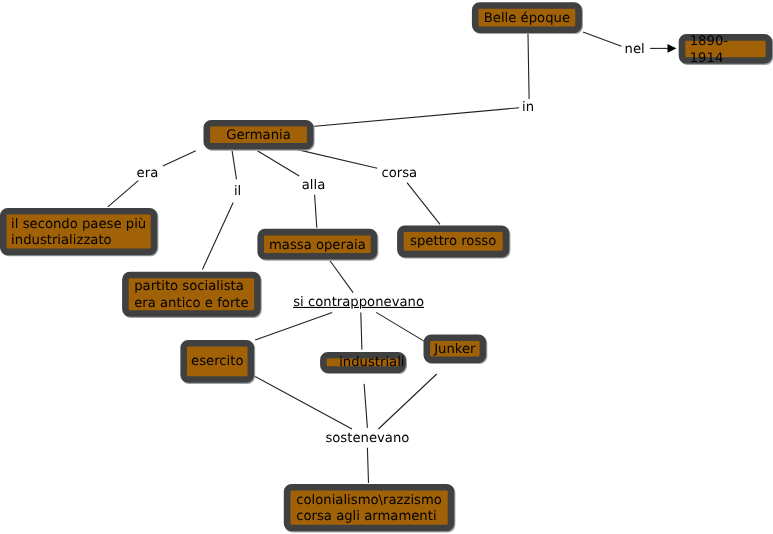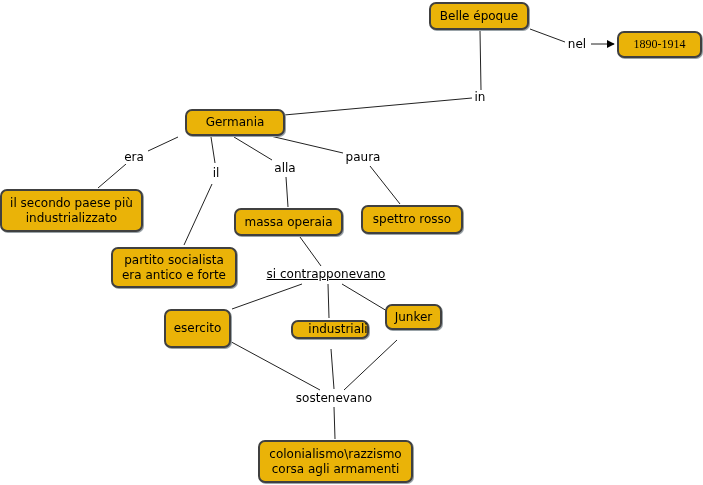--- a/index.html
+++ b/index.html
@@ -1,22 +1,22 @@
 <!DOCTYPE html>
 <html><head>
 <meta charset="utf-8">
 <style>
   html, body { margin:0; padding:0; background:#ffffff; }
   body { width:703px; height:485px; position:relative; overflow:hidden;
          font-family:"DejaVu Sans", sans-serif; font-size:12px; color:#000; }
   svg#links { position:absolute; left:0; top:0; width:703px; height:485px; }
-  .node { position:absolute; box-sizing:border-box; background:#eab308;
-          border:2px solid #404040; border-radius:7px;
+  .node { position:absolute; box-sizing:border-box; background:#a16207;
+          border:6px solid #404040; border-radius:7px;
           display:flex; align-items:center; justify-content:center;
-          text-align:center; line-height:15px; padding:0 4px;
+          text-align:left; line-height:15px; padding:0 4px;
           box-shadow:1px 1px 0 #9aa3a8; white-space:pre-line; }
   .lbl { position:absolute; background:#fff; line-height:14px; padding:0 1px;
          transform:translate(-50%,-50%); white-space:nowrap; }
 </style>
 </head>
 <body>
 
 <svg id="links">
   <defs>
     <marker id="arrow" viewBox="0 0 10 10" refX="9" refY="5" markerWidth="8" markerHeight="8" orient="auto">
@@ -51,34 +51,34 @@
 
     <line x1="224" y1="338" x2="320" y2="390"></line>
     <line x1="331" y1="349" x2="334" y2="389"></line>
     <line x1="397" y1="340" x2="344" y2="390"></line>
 
     <line x1="334" y1="407" x2="335" y2="439"></line>
   </g>
 </svg>
 
 <div class="node" style="left:429px;top:2px;width:100px;height:28px;">Belle époque</div>
-<div class="node" style="left:617px;top:31px;width:85px;height:27px;font-family:Liberation Serif, serif;">1890-1914</div>
+<div class="node" style="left:617px;top:31px;width:85px;height:27px;">1890-1914</div>
 <div class="node" style="left:185px;top:109px;width:100px;height:27px;">Germania</div>
 <div class="node" style="left:0px;top:189px;width:143px;height:43px;">il secondo paese più
 industrializzato</div>
 <div class="node" style="left:111px;top:247px;width:126px;height:41px;">partito socialista
 era antico e forte</div>
 <div class="node" style="left:234px;top:208px;width:109px;height:28px;">massa operaia</div>
 <div class="node" style="left:361px;top:205px;width:102px;height:29px;">spettro rosso</div>
 <div class="node" style="left:164px;top:309px;width:67px;height:39px;">esercito</div>
 <div class="node" style="left:291px;top:320px;width:78px;height:19px;padding-left:20px;">industriali</div>
 <div class="node" style="left:385px;top:304px;width:57px;height:26px;">Junker</div>
 <div class="node" style="left:258px;top:440px;width:155px;height:43px;">colonialismo\razzismo
 corsa agli armamenti</div>
 
 <span class="lbl" style="left:577px;top:44px;">nel</span>
 <span class="lbl" style="left:480px;top:97px;">in</span>
 <span class="lbl" style="left:134px;top:157px;">era</span>
 <span class="lbl" style="left:216px;top:173px;">il</span>
 <span class="lbl" style="left:285px;top:168px;">alla</span>
-<span class="lbl" style="left:363px;top:157px;">paura</span>
+<span class="lbl" style="left:363px;top:157px;">corsa</span>
 <span class="lbl" style="left:326px;top:274px;text-decoration:underline;">si contrapponevano</span>
 <span class="lbl" style="left:334px;top:398px;">sostenevano</span>
 
 </body></html>

